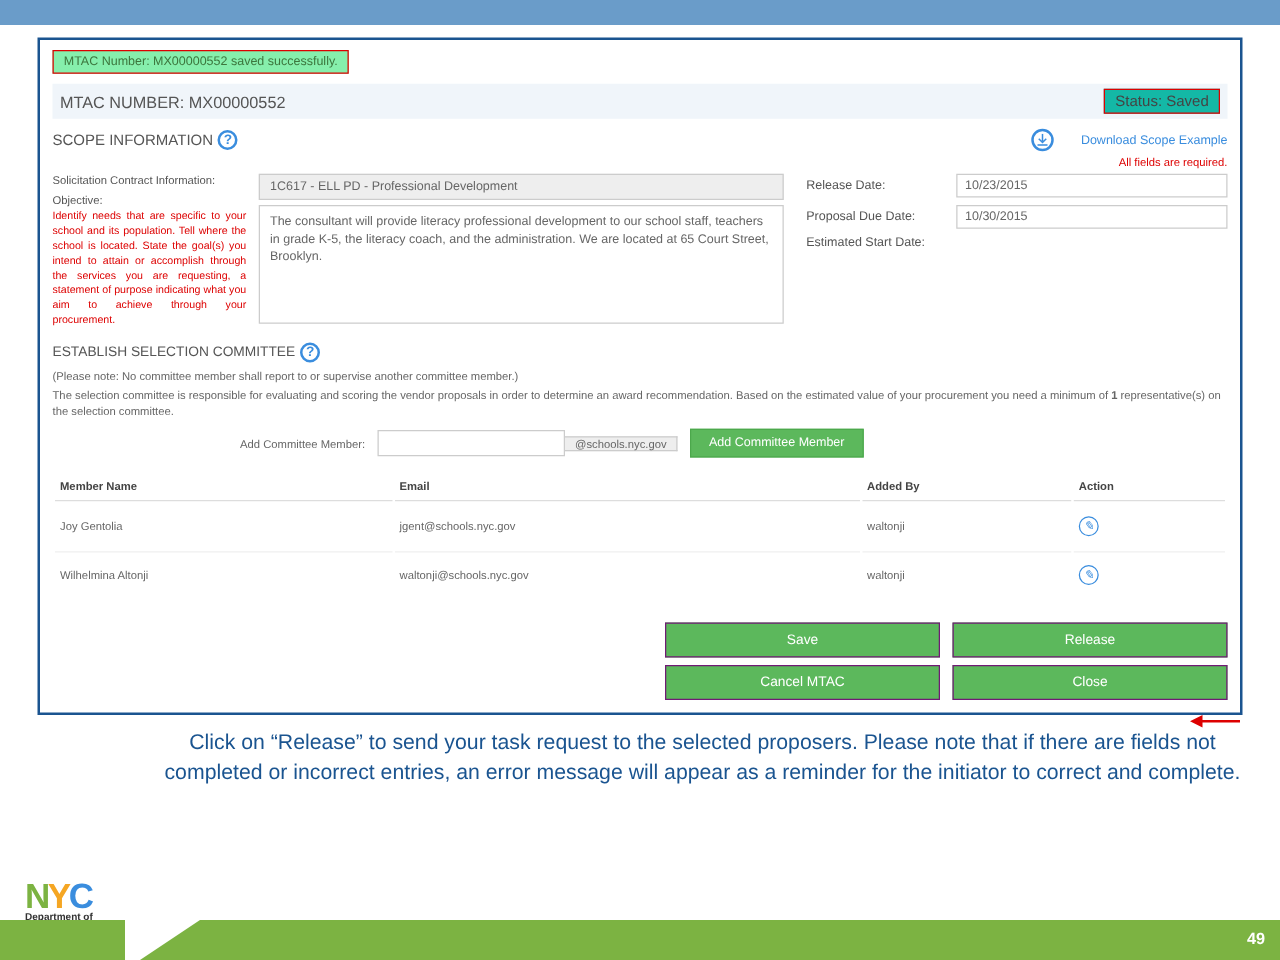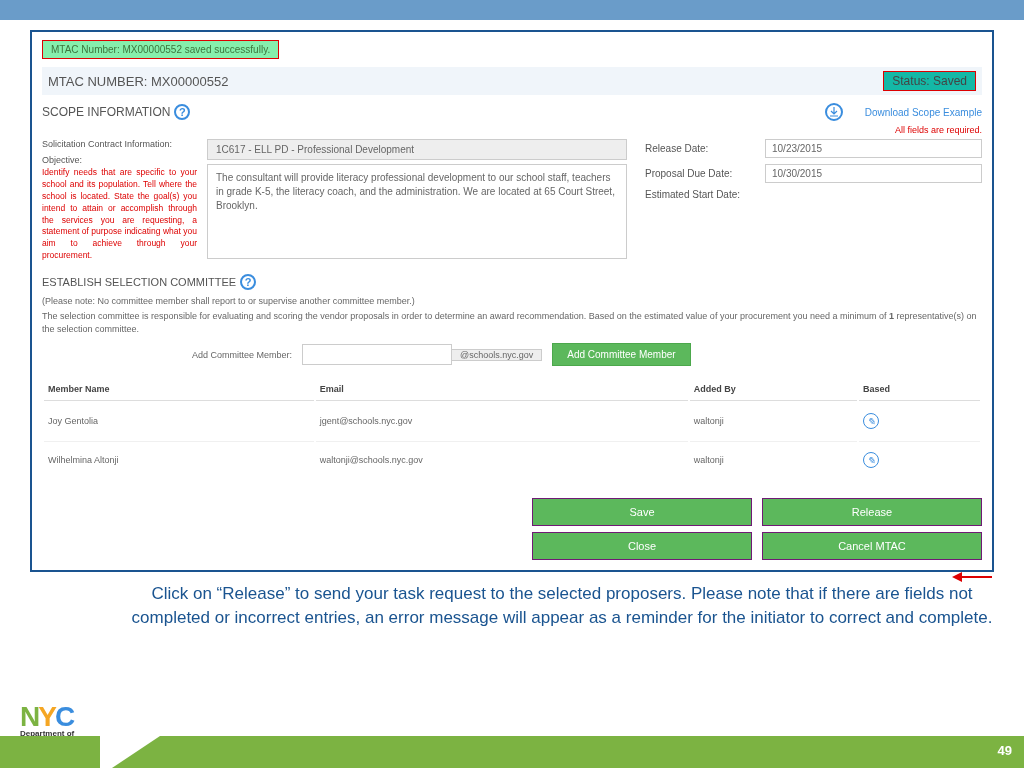--- a/index.html
+++ b/index.html
@@ -125,21 +125,21 @@
       <input class="member-input" type="text" style="">
       <span class="email-suffix">@schools.nyc.gov</span>
       <button class="add-btn">Add Committee Member</button>
     </div>
     <table class="member-table">
       <thead>
           <tr>
         <th style="width:29%">Member Name</th>
         <th style="width:40%">Email</th>
         <th style="width:18%">Added By</th>
-        <th>Based</th>
+        <th>Action</th>
       </tr>
         </thead>
       <tbody>
         <tr>
           <td>Joy Gentolia</td>
           <td>jgent@schools.nyc.gov</td>
           <td>waltonji</td>
           <td><span class="action-icon">✎</span></td>
         </tr>
         <tr>
@@ -149,22 +149,22 @@
           <td><span class="action-icon">✎</span></td>
         </tr>
       </tbody>
     </table>
 
     <div class="button-row">
       <button class="big-btn">Save</button>
       <button class="big-btn">Release</button>
     </div>
     <div class="button-row" style="margin-top:6px">
+      <button class="big-btn">Cancel MTAC</button>
       <button class="big-btn">Close</button>
-      <button class="big-btn">Cancel MTAC</button>
     </div>
   </div>
 </div>
 
 <div class="arrow">
   <svg width="40" height="12">
       <line x1="40" y1="6" x2="8" y2="6" stroke="#d00" stroke-width="2"></line>
       <polygon points="0,6 10,1 10,11" fill="#d00"></polygon>
     </svg>
 </div>

